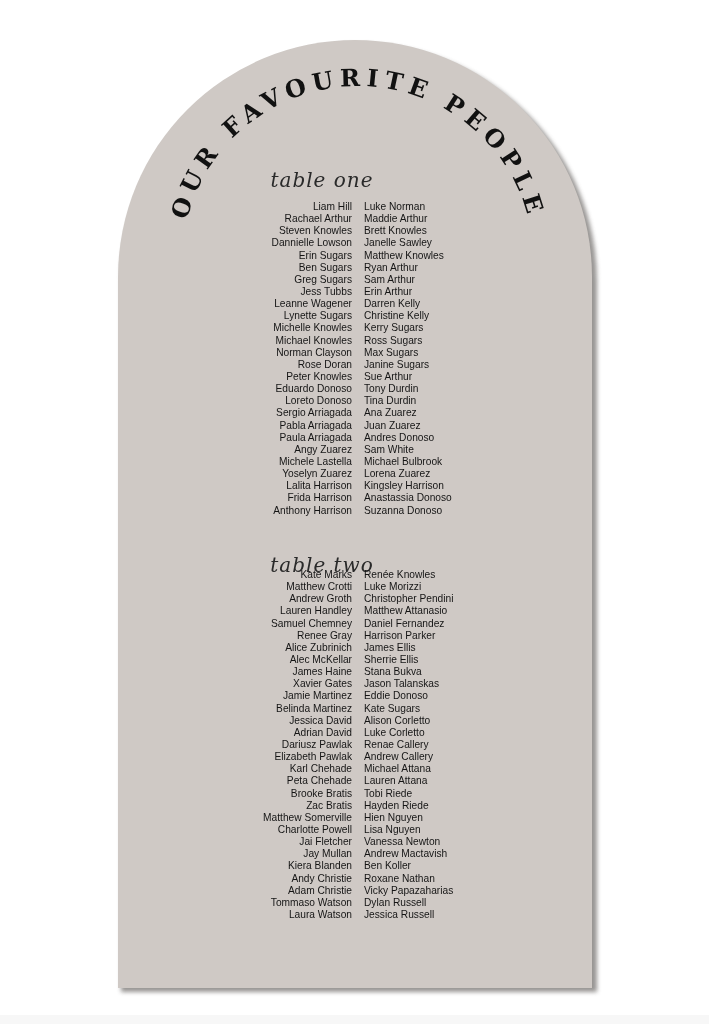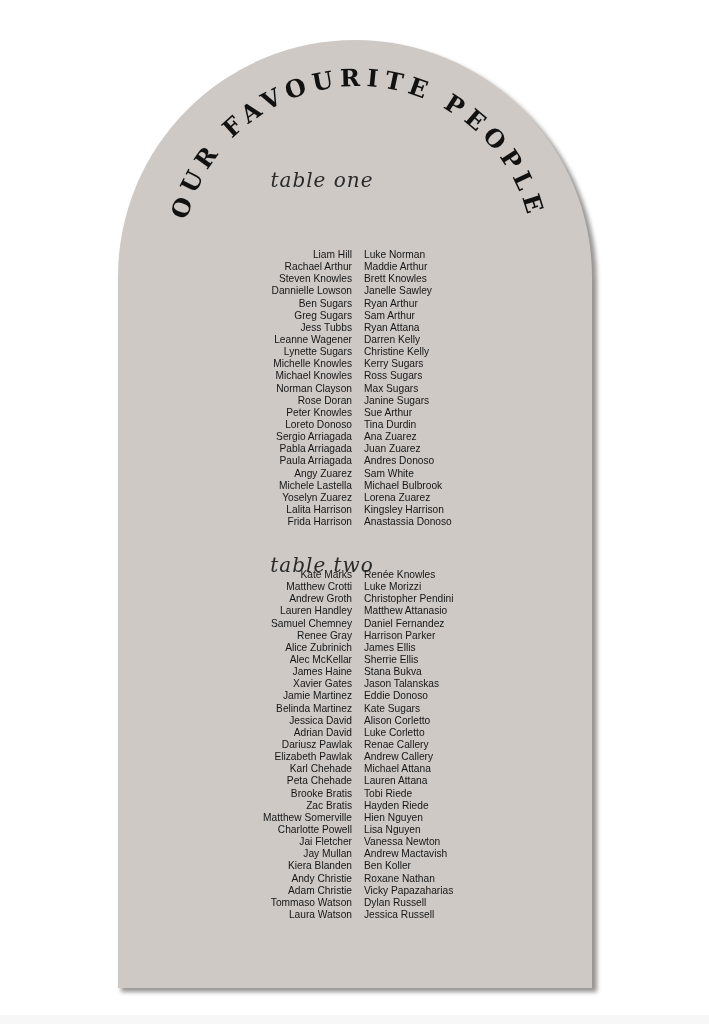--- a/index.html
+++ b/index.html
@@ -57,48 +57,52 @@
 <svg class="arc-title" viewBox="0 0 709 1024">
   <defs>
     <path id="titleArc" d="M 182 262 A 176 176 0 0 1 534 262"></path>
   </defs>
   <text>
     <textPath href="#titleArc" startOffset="50%" text-anchor="middle">OUR FAVOURITE PEOPLE</textPath>
   </text>
 </svg>
 
 <div class="table-heading" style="top:168px;">table one</div>
-<div class="names" id="t1" style="top:201px;margin-top:48px;">
+<div class="names" id="t1" style="top:201px;">
     <div class="row">
       <span class="l">Liam Hill</span>
       <span class="r">Luke Norman</span>
     </div>
     <div class="row">
       <span class="l">Rachael Arthur</span>
       <span class="r">Maddie Arthur</span>
     </div>
     <div class="row">
       <span class="l">Steven Knowles</span>
       <span class="r">Brett Knowles</span>
     </div>
     <div class="row">
       <span class="l">Dannielle Lowson</span>
       <span class="r">Janelle Sawley</span>
     </div>
     <div class="row">
+      <span class="l">Erin Sugars</span>
+      <span class="r">Matthew Knowles</span>
+    </div>
+    <div class="row">
       <span class="l">Ben Sugars</span>
       <span class="r">Ryan Arthur</span>
     </div>
     <div class="row">
       <span class="l">Greg Sugars</span>
       <span class="r">Sam Arthur</span>
     </div>
     <div class="row">
       <span class="l">Jess Tubbs</span>
-      <span class="r">Ryan Attana</span>
+      <span class="r">Erin Arthur</span>
     </div>
     <div class="row">
       <span class="l">Leanne Wagener</span>
       <span class="r">Darren Kelly</span>
     </div>
     <div class="row">
       <span class="l">Lynette Sugars</span>
       <span class="r">Christine Kelly</span>
     </div>
     <div class="row">
@@ -115,20 +119,24 @@
     </div>
     <div class="row">
       <span class="l">Rose Doran</span>
       <span class="r">Janine Sugars</span>
     </div>
     <div class="row">
       <span class="l">Peter Knowles</span>
       <span class="r">Sue Arthur</span>
     </div>
     <div class="row">
+      <span class="l">Eduardo Donoso</span>
+      <span class="r">Tony Durdin</span>
+    </div>
+    <div class="row">
       <span class="l">Loreto Donoso</span>
       <span class="r">Tina Durdin</span>
     </div>
     <div class="row">
       <span class="l">Sergio Arriagada</span>
       <span class="r">Ana Zuarez</span>
     </div>
     <div class="row">
       <span class="l">Pabla Arriagada</span>
       <span class="r">Juan Zuarez</span>
@@ -150,20 +158,24 @@
       <span class="r">Lorena Zuarez</span>
     </div>
     <div class="row">
       <span class="l">Lalita Harrison</span>
       <span class="r">Kingsley Harrison</span>
     </div>
     <div class="row">
       <span class="l">Frida Harrison</span>
       <span class="r">Anastassia Donoso</span>
     </div>
+    <div class="row">
+      <span class="l">Anthony Harrison</span>
+      <span class="r">Suzanna Donoso</span>
+    </div>
   </div>
 
 <div class="table-heading" style="top:553px;">table two</div>
 <div class="names" id="t2" style="top:569px;">
     <div class="row">
       <span class="l">Kate Marks</span>
       <span class="r">Renée Knowles</span>
     </div>
     <div class="row">
       <span class="l">Matthew Crotti</span>

